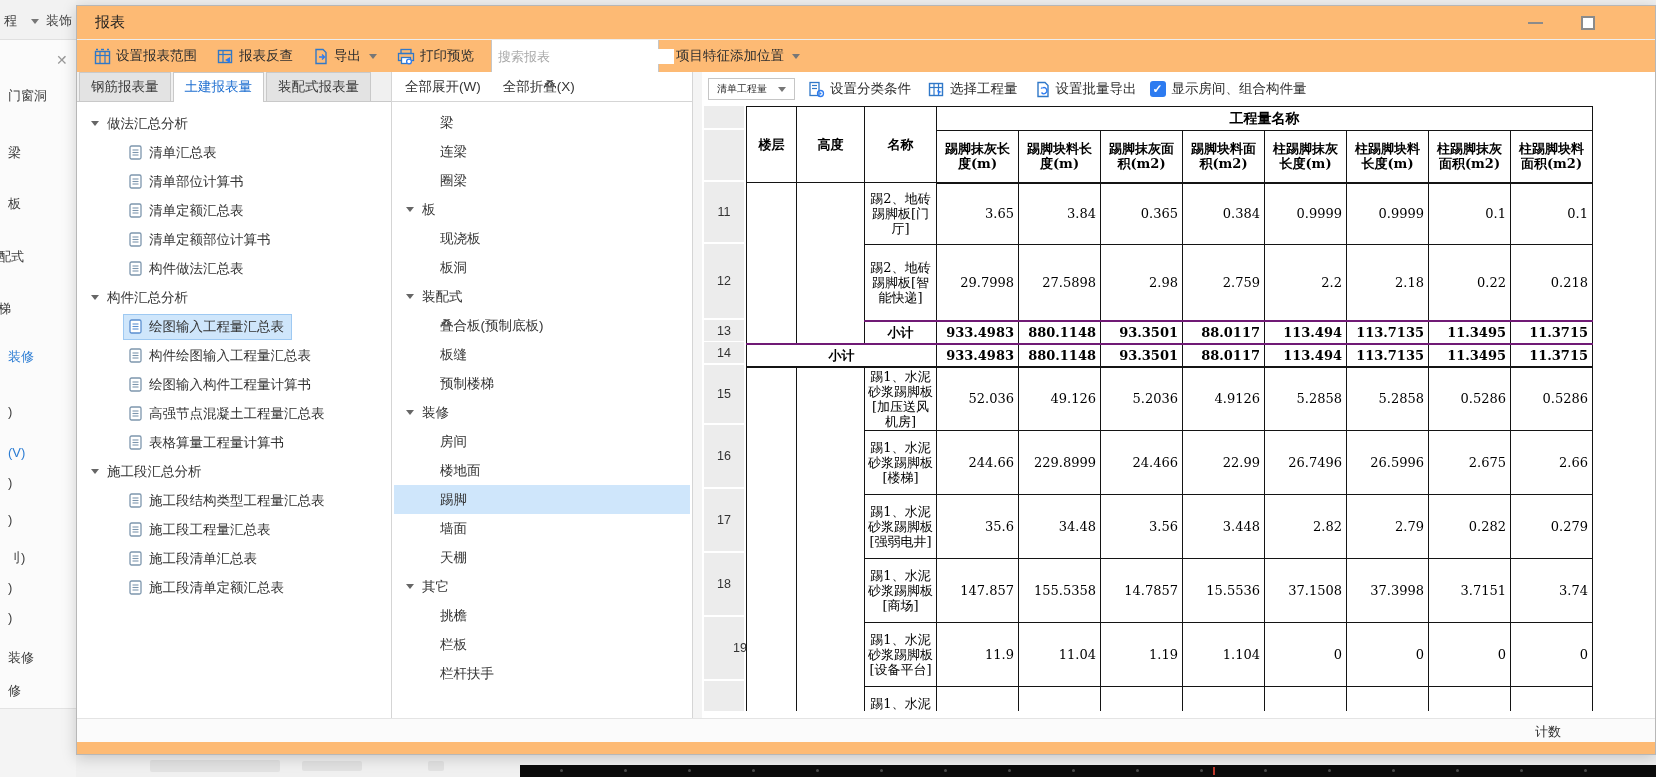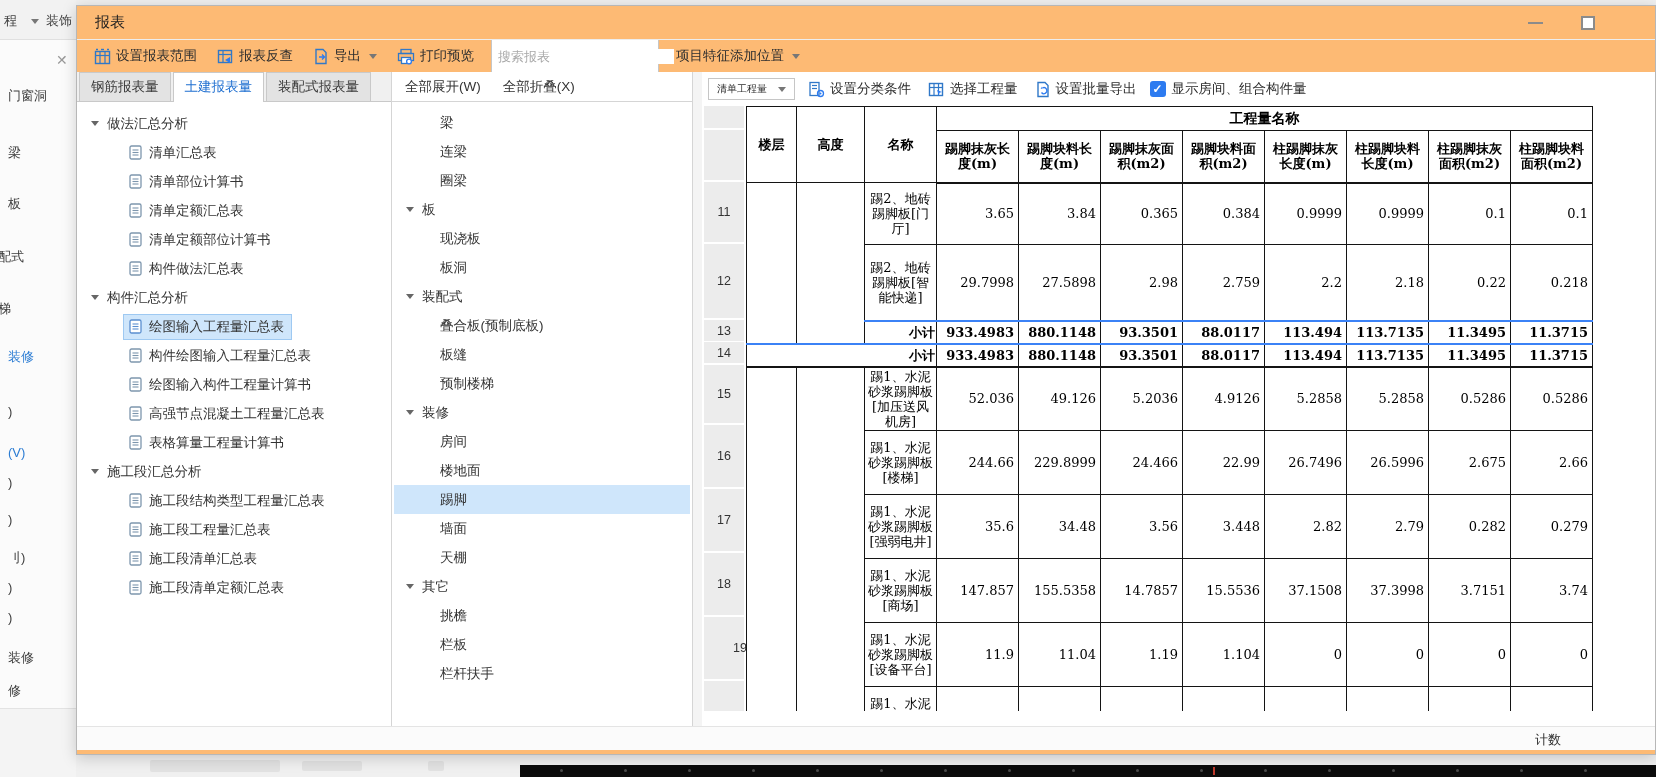--- a/index.html
+++ b/index.html
@@ -80,25 +80,25 @@
   .table-zone { height:605px; overflow:hidden; display:flex; padding-left:2px; }
   .gutter { width:40px; display:flex; flex-direction:column; margin-right:2px; }
   .g-cell { background:#ececec; border-bottom:1px solid #fff; display:flex; align-items:center; justify-content:center; font-size:12.5px; color:#333; flex:none; }
   table.qtable { border-collapse:collapse; table-layout:fixed; font-family:"DejaVu Serif","Liberation Serif",serif; }
   .qtable th, .qtable td { border:1px solid #141414; overflow:hidden; }
   .qtable th { font-size:13px; font-weight:bold; text-align:center; word-break:break-all; line-height:15px; padding:1px 2px; color:#000; }
   .qtable td.name { font-size:13px; line-height:15px; text-align:center; word-break:break-all; padding:1px 1px; color:#000; vertical-align:middle; }
   .qtable td.val { font-size:13px; text-align:right; padding:0 4px; color:#000; vertical-align:middle; white-space:nowrap; }
   .qtable tr.sub td { font-weight:bold; }
   .qtable tr.hdr2 th { border-bottom:2px solid #141414; }
-  .qtable tr.sub td { border-top:2px solid #3b82f6;text-align:right; }
+  .qtable tr.sub td { border-top:2px solid #701a75; }
   .qtable tr.subw td { border-bottom:2px solid #141414; }
 
   
-  .statusbar { position:absolute; left:0; right:0; bottom:4px; height:24px; border-top:1px solid #e4e4e4; background:#fbfbfb;text-align:center; }
+  .statusbar { position:absolute; left:0; right:0; bottom:12px; height:24px; border-top:1px solid #e4e4e4; background:#fbfbfb;text-align:center; }
   .count-label { position:absolute; right:94px; top:4px; font-size:13px; color:#2e2e2e; }
 
   svg.ic { flex:none; }
 </style>
 </head>
 <body>
 
 <div class="left-strip">
   <div class="strip-topbar"></div>
   <span class="strip-frag" style="left:4px;top:12px;">程</span>

